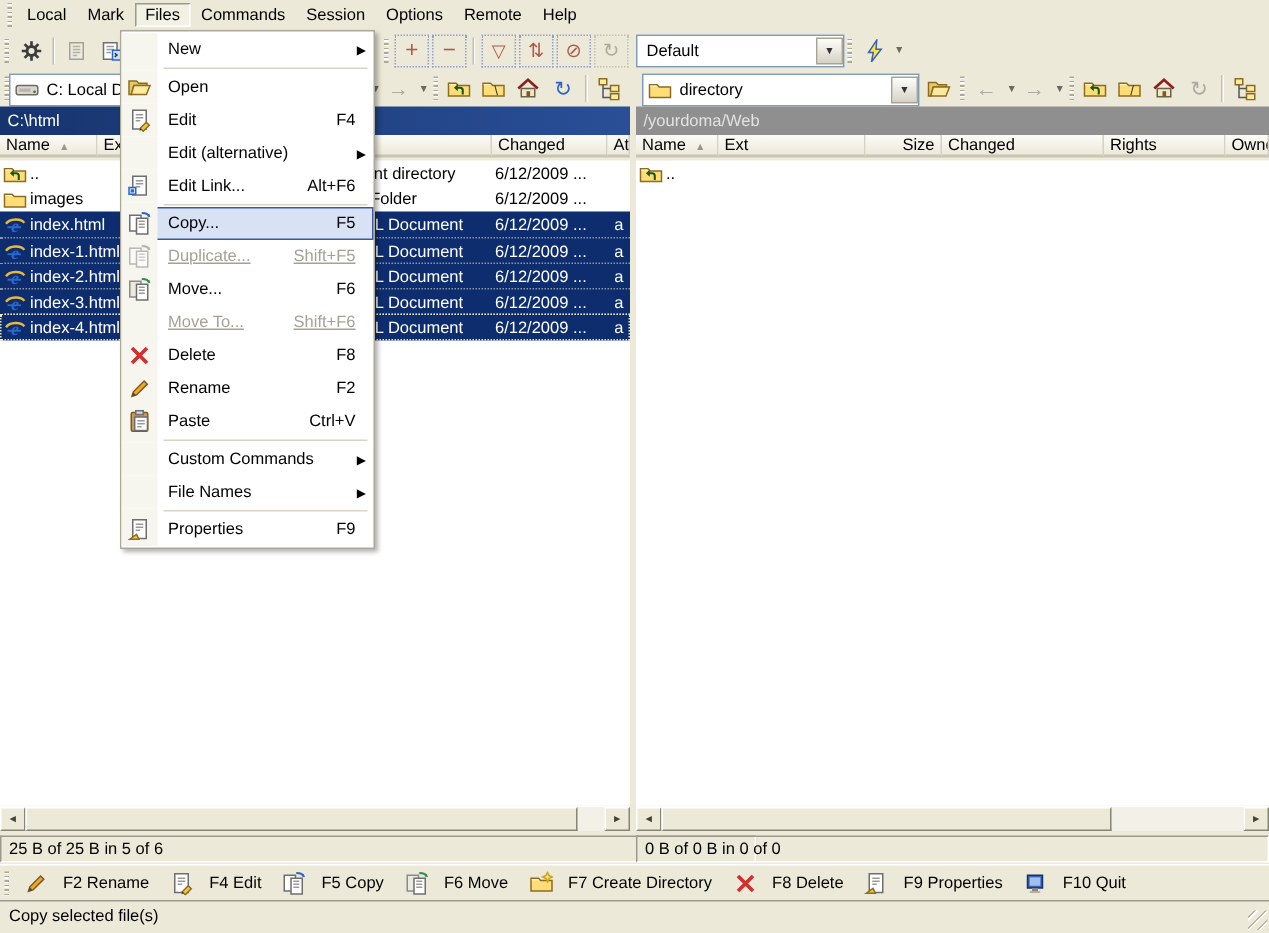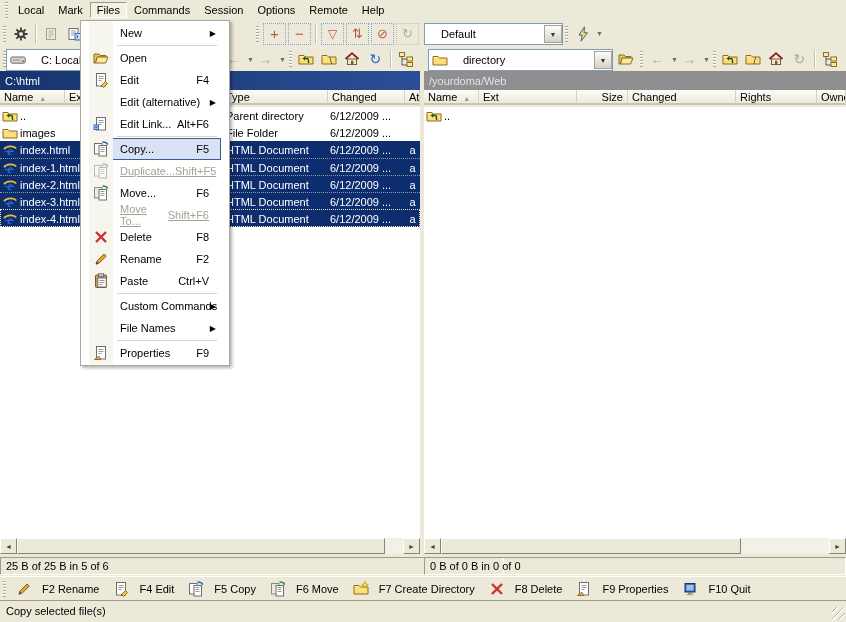--- a/index.html
+++ b/index.html
@@ -13,21 +13,21 @@
   .menu-title{padding:2px 7px;cursor:default;}
   .menu-title.active{border:1px solid;border-color:#9c9a8c #fff #fff #9c9a8c;background:#f3f1e4;padding:1px 6px;}
   
   .toolbar1{position:absolute;top:20px;left:0;width:846px;height:27px;}
   .tb-row{position:absolute;top:0;height:27px;display:flex;align-items:center;}
   .tb-btn{height:22px;min-width:23px;display:inline-flex;align-items:center;justify-content:center;flex:none;}
   .dot-btn{width:21px;height:20px;margin:0 1px;display:inline-flex;align-items:center;justify-content:center;
     border:1px dotted #8fa0cf;color:#b05a4a;font-size:13px;flex:none;}
   .dot-btn.dis{color:#b3b0a4;border-color:#c5c2b4;}
   .combo{position:absolute;height:20px;background:#fff;border:1px solid #7F9DB9;display:flex;align-items:center;padding-left:3px;overflow:hidden;}
-  .combo .txt{white-space:nowrap;margin-left:13px;}
+  .combo .txt{white-space:nowrap;margin-left:3px;}
   .dd{margin-left:auto;width:16px;height:16px;flex:none;background:linear-gradient(#fdfdfb,#d6d2c4);
     border:1px solid #a9a492;display:flex;align-items:center;justify-content:center;font-size:7px;color:#333;}
   .mini-dd{font-size:7px;color:#6e6b5e;margin-left:2px;}
   .toolbar2L{position:absolute;top:47px;left:0;width:420px;height:24px;}
   .toolbar2R{position:absolute;top:47px;left:424px;width:422px;height:24px;}
   .abs{position:absolute;top:1px;}
   .btn-strip{display:flex;align-items:center;height:22px;}
   
   .pathL{position:absolute;top:71px;left:0;width:420px;height:19px;color:#fff;
     background:linear-gradient(90deg,#16346e,#2a4f97);display:flex;align-items:center;padding-left:5px;box-sizing:border-box;}
@@ -61,22 +61,22 @@
   .pstat{position:absolute;top:557px;height:18px;border:1px solid;border-color:#9d9a8d #fff #fff #9d9a8d;
     display:flex;align-items:center;padding-left:5px;box-sizing:border-box;}
   .psL{left:0;width:504px;} .psR{left:424px;width:422px;}
   .cmdbar{position:absolute;top:576px;left:0;right:0;height:23px;display:flex;align-items:center;border-top:1px solid #fff;}
   .cmd-btn{display:flex;align-items:center;gap:8px;padding:0 7px;height:21px;flex:none;}
   .bstat{position:absolute;top:600px;left:0;right:0;height:21px;border-top:1px solid #9d9a8d;
     background:#ECE9D8;display:flex;align-items:center;padding-left:6px;box-sizing:border-box;}
   .rgrip{position:absolute;right:1px;bottom:1px;width:13px;height:13px;
     background:repeating-linear-gradient(135deg,rgba(0,0,0,0) 0 3px,#b9b6a5 3px 4px,#fff 4px 5px);}
   
-  .menu-pop{position:absolute;left:80px;top:20px;width:150px;background:#fff;border:1px solid #aca899;
-    box-shadow:2px 2px 3px rgba(0,0,0,.3);z-index:50;box-sizing:border-box;padding:1px 8px;}
+  .menu-pop{position:absolute;left:80px;top:20px;width:170px;background:#fff;border:1px solid #aca899;
+    box-shadow:2px 2px 3px rgba(0,0,0,.3);z-index:50;box-sizing:border-box;padding:1px 0;}
   .mi{position:relative;height:22px;display:flex;align-items:center;}
   .mi .gut{width:24px;height:22px;flex:none;background:#f6f5ee;display:flex;align-items:center;justify-content:center;}
   .mi .lab{padding-left:7px;}
   .mi .sc{margin-left:auto;padding-right:12px;}
   .mi .sub{position:absolute;right:5px;font-size:8px;}
   .mi.hi{background:#d9e2f4;box-shadow:inset 0 0 0 1px #3a5a9a;}
   .mi.dis{color:#a5a294;text-decoration:underline;}
   .mi.dis .gut svg{filter:grayscale(1) opacity(.45);}
   .msep{height:3px;display:flex;align-items:center;}
   .msep .gut{width:24px;height:3px;background:#f6f5ee;flex:none;}

